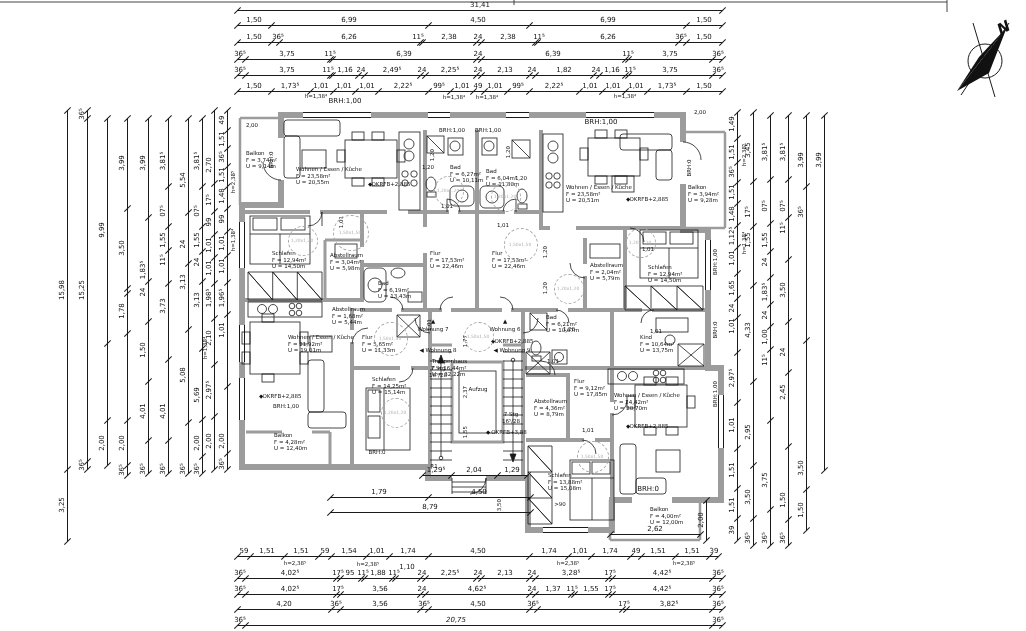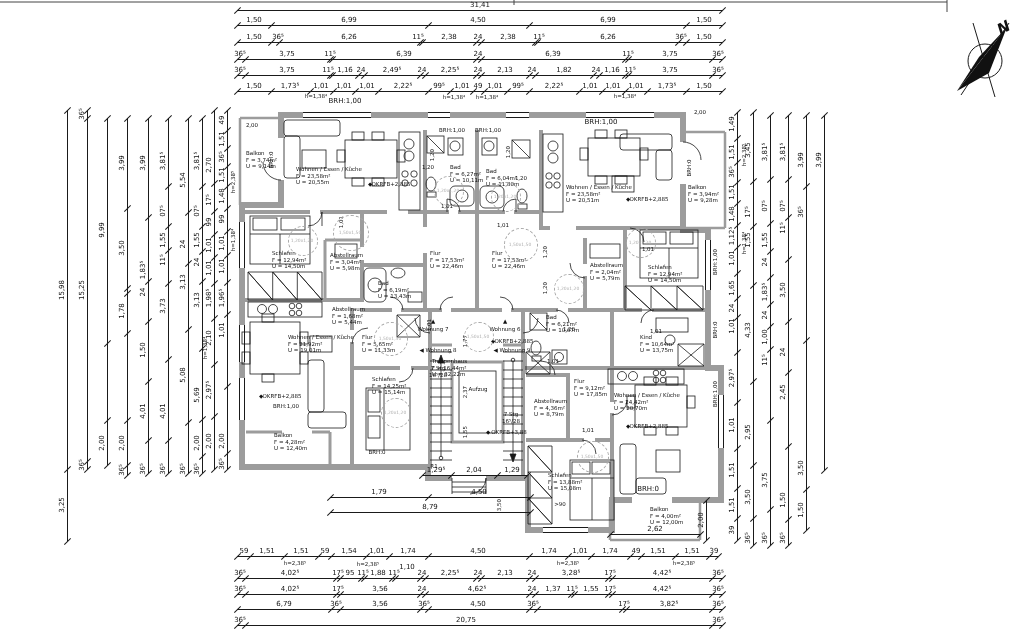--- a/index.html
+++ b/index.html
@@ -504,37 +504,37 @@
       <div class="tick" style="left: 326.5px; top: 609px; transform: rotate(-45deg);"></div>
       <div class="tick" style="left: 335.5px; top: 609px; transform: rotate(-45deg);"></div>
       <div class="tick" style="left: 415.5px; top: 609px; transform: rotate(-45deg);"></div>
       <div class="tick" style="left: 423.5px; top: 609px; transform: rotate(-45deg);"></div>
       <div class="tick" style="left: 524.5px; top: 609px; transform: rotate(-45deg);"></div>
       <div class="tick" style="left: 532.5px; top: 609px; transform: rotate(-45deg);"></div>
       <div class="tick" style="left: 617.5px; top: 609px; transform: rotate(-45deg);"></div>
       <div class="tick" style="left: 621.5px; top: 609px; transform: rotate(-45deg);"></div>
       <div class="tick" style="left: 707.5px; top: 609px; transform: rotate(-45deg);"></div>
       <div class="tick" style="left: 717.5px; top: 609px; transform: rotate(-45deg);"></div>
-      <div class="lbl" style="left: 284px; top: 604px;">6,79</div>
+      <div class="lbl" style="left: 284px; top: 604px;">4,20</div>
       <div class="lbl" style="left: 336px; top: 604px;">36⁵</div>
       <div class="lbl" style="left: 380px; top: 604px;">3,56</div>
       <div class="lbl" style="left: 424px; top: 604px;">36⁵</div>
       <div class="lbl" style="left: 478px; top: 604px;">4,50</div>
       <div class="lbl" style="left: 533px; top: 604px;">36⁵</div>
       <div class="lbl" style="left: 580px; top: 638px;">3,76</div>
       <div class="lbl" style="left: 624px; top: 604px;">17⁵</div>
       <div class="lbl" style="left: 669px; top: 604px;">3,82⁵</div>
       <div class="lbl" style="left: 718px; top: 604px;">36⁵</div>
       <div class="dline" style="left: 237px; top: 625px; width: 485px; height: 1px;"></div>
       <div class="tick" style="left: 232.5px; top: 625px; transform: rotate(-45deg);"></div>
       <div class="tick" style="left: 240.5px; top: 625px; transform: rotate(-45deg);"></div>
       <div class="tick" style="left: 707.5px; top: 625px; transform: rotate(-45deg);"></div>
       <div class="tick" style="left: 717.5px; top: 625px; transform: rotate(-45deg);"></div>
       <div class="lbl" style="left: 240px; top: 620px;">36⁵</div>
-      <div class="lbl" style="left: 466px; top: 620px;">20,75</div>
+      <div class="lbl" style="left: 456px; top: 620px; font-style: italic;">20,75</div>
       <div class="lbl" style="left: 718px; top: 620px;">36⁵</div>
       <div class="dline" style="left: 422px; top: 475px; width: 105px; height: 1px;"></div>
       <div class="tick" style="left: 417.5px; top: 475px; transform: rotate(-45deg);"></div>
       <div class="tick" style="left: 446.5px; top: 475px; transform: rotate(-45deg);"></div>
       <div class="tick" style="left: 492.5px; top: 475px; transform: rotate(-45deg);"></div>
       <div class="tick" style="left: 522.5px; top: 475px; transform: rotate(-45deg);"></div>
       <div class="lbl" style="left: 436px; top: 470px;">1,29⁵</div>
       <div class="lbl" style="left: 474px; top: 470px;">2,04</div>
       <div class="lbl" style="left: 512px; top: 470px;">1,29</div>
       <div class="dline" style="left: 330px; top: 497px; width: 200px; height: 1px;"></div>

